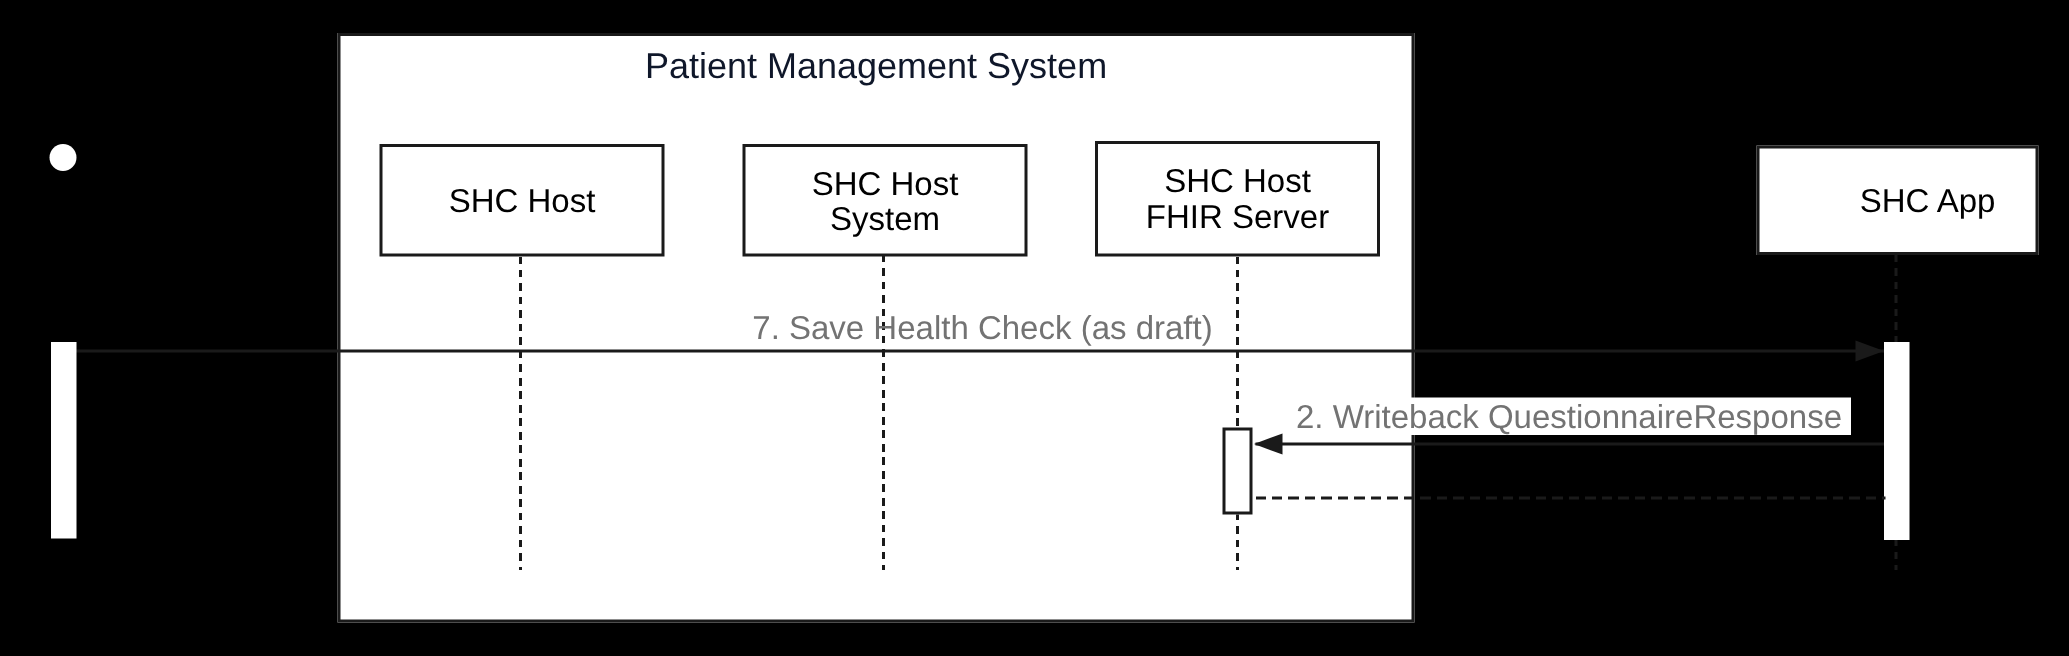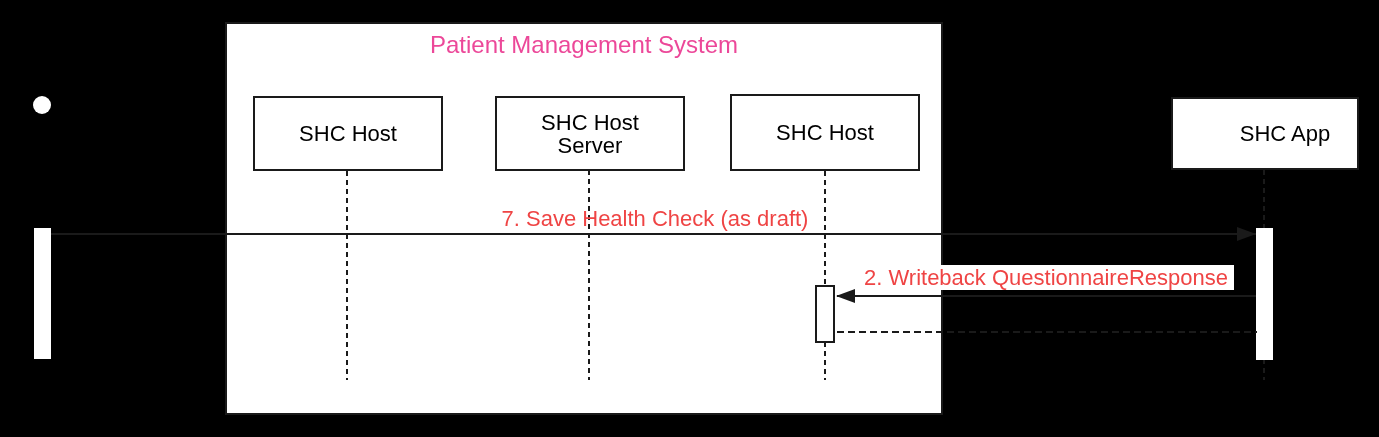--- a/index.html
+++ b/index.html
@@ -7,21 +7,21 @@
     position:relative;width:1379px;height:437px;background:#000000;
     font-family:"Liberation Sans", sans-serif;color:#000000;overflow:hidden;
   }
   
   .frame{
     position:absolute;left:225px;top:22px;width:718px;height:393px;
     background:#ffffff;border:2px solid #1a1a1a;box-sizing:border-box;
   }
   .frame-title{
     position:absolute;left:0;top:8px;width:100%;
-    text-align:center;font-size:24px;line-height:26px;color:#ec4899;
+    text-align:center;font-size:24px;line-height:26px;color:#0f172a;
   }
   .pbox{
     position:absolute;background:#ffffff;border:2px solid #1a1a1a;box-sizing:border-box;
     display:flex;flex-direction:column;align-items:center;justify-content:center;
     font-size:22px;line-height:24px;text-align:center;color:#000;
   }
   .pbox-host{left:253px;top:96px;width:190px;height:75px;}
   .pbox-auth{left:495px;top:96px;width:190px;height:75px;line-height:23px;}
   .pbox-fhir{left:730px;top:94px;width:190px;height:77px;}
   .pbox-app {left:1171px;top:97px;width:188px;height:73px;padding-left:40px;}
@@ -47,21 +47,21 @@
     border:2px solid #1a1a1a;box-sizing:border-box;
   }
   
   .msg-line{position:absolute;height:2px;background:#1a1a1a;}
   .msg7-line{left:42px;top:233px;width:1214px;}
   .msg8-line{left:837px;top:295px;width:419px;}
   .msg-return{
     position:absolute;left:837px;top:331px;width:420px;height:2px;
     background:repeating-linear-gradient(90deg,#1a1a1a 0 7px,transparent 7px 11px);
   }
-  .msg-label{position:absolute;font-size:22px;color:#ef4444;text-align:center;}
+  .msg-label{position:absolute;font-size:22px;color:#737373;text-align:center;}
   .msg7-label{left:445px;top:206px;width:420px;line-height:26px;}
   .msg8-label{left:858px;top:265px;width:376px;line-height:25px;background:#ffffff;}
   .arrowhead-left{
     position:absolute;left:836px;top:289px;width:0;height:0;
     border-top:7px solid transparent;border-bottom:7px solid transparent;
     border-right:19px solid #1a1a1a;
   }
   .arrowhead-right{
     position:absolute;left:1237px;top:227px;width:0;height:0;
     border-top:7px solid transparent;border-bottom:7px solid transparent;
@@ -78,25 +78,26 @@
   <div class="frame">
     <div class="frame-title">Patient Management System</div>
   </div>
 
   <div class="pbox pbox-host">
     <span>SHC Host</span>
   </div>
 
   <div class="pbox pbox-auth">
     <span>SHC Host</span>
-    <span>Server</span>
+    <span>System</span>
   </div>
 
   <div class="pbox pbox-fhir">
     <span>SHC Host</span>
+    <span>FHIR Server</span>
   </div>
 
   <div class="pbox pbox-app">
     <span>SHC App</span>
   </div>
 
   <div class="lifeline ll-host"></div>
   <div class="lifeline ll-auth"></div>
   <div class="lifeline ll-fhir"></div>
   <div class="lifeline ll-app"></div>

